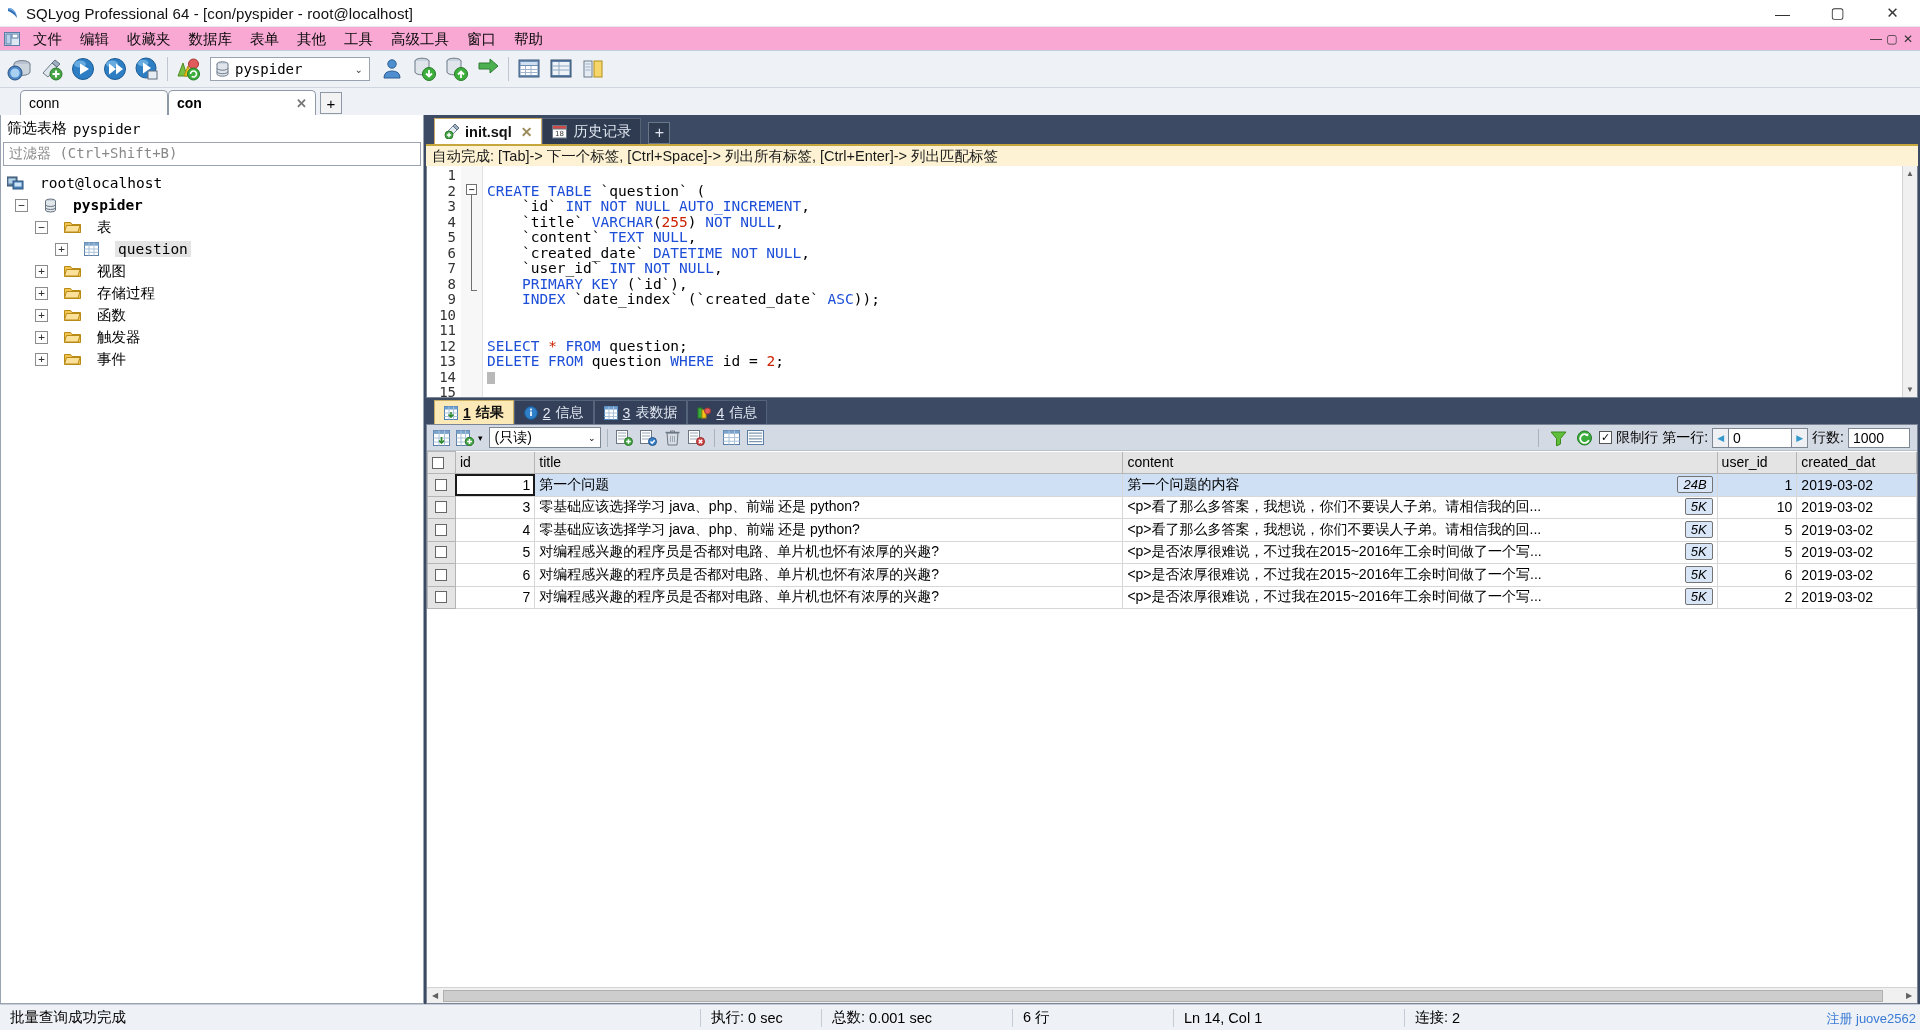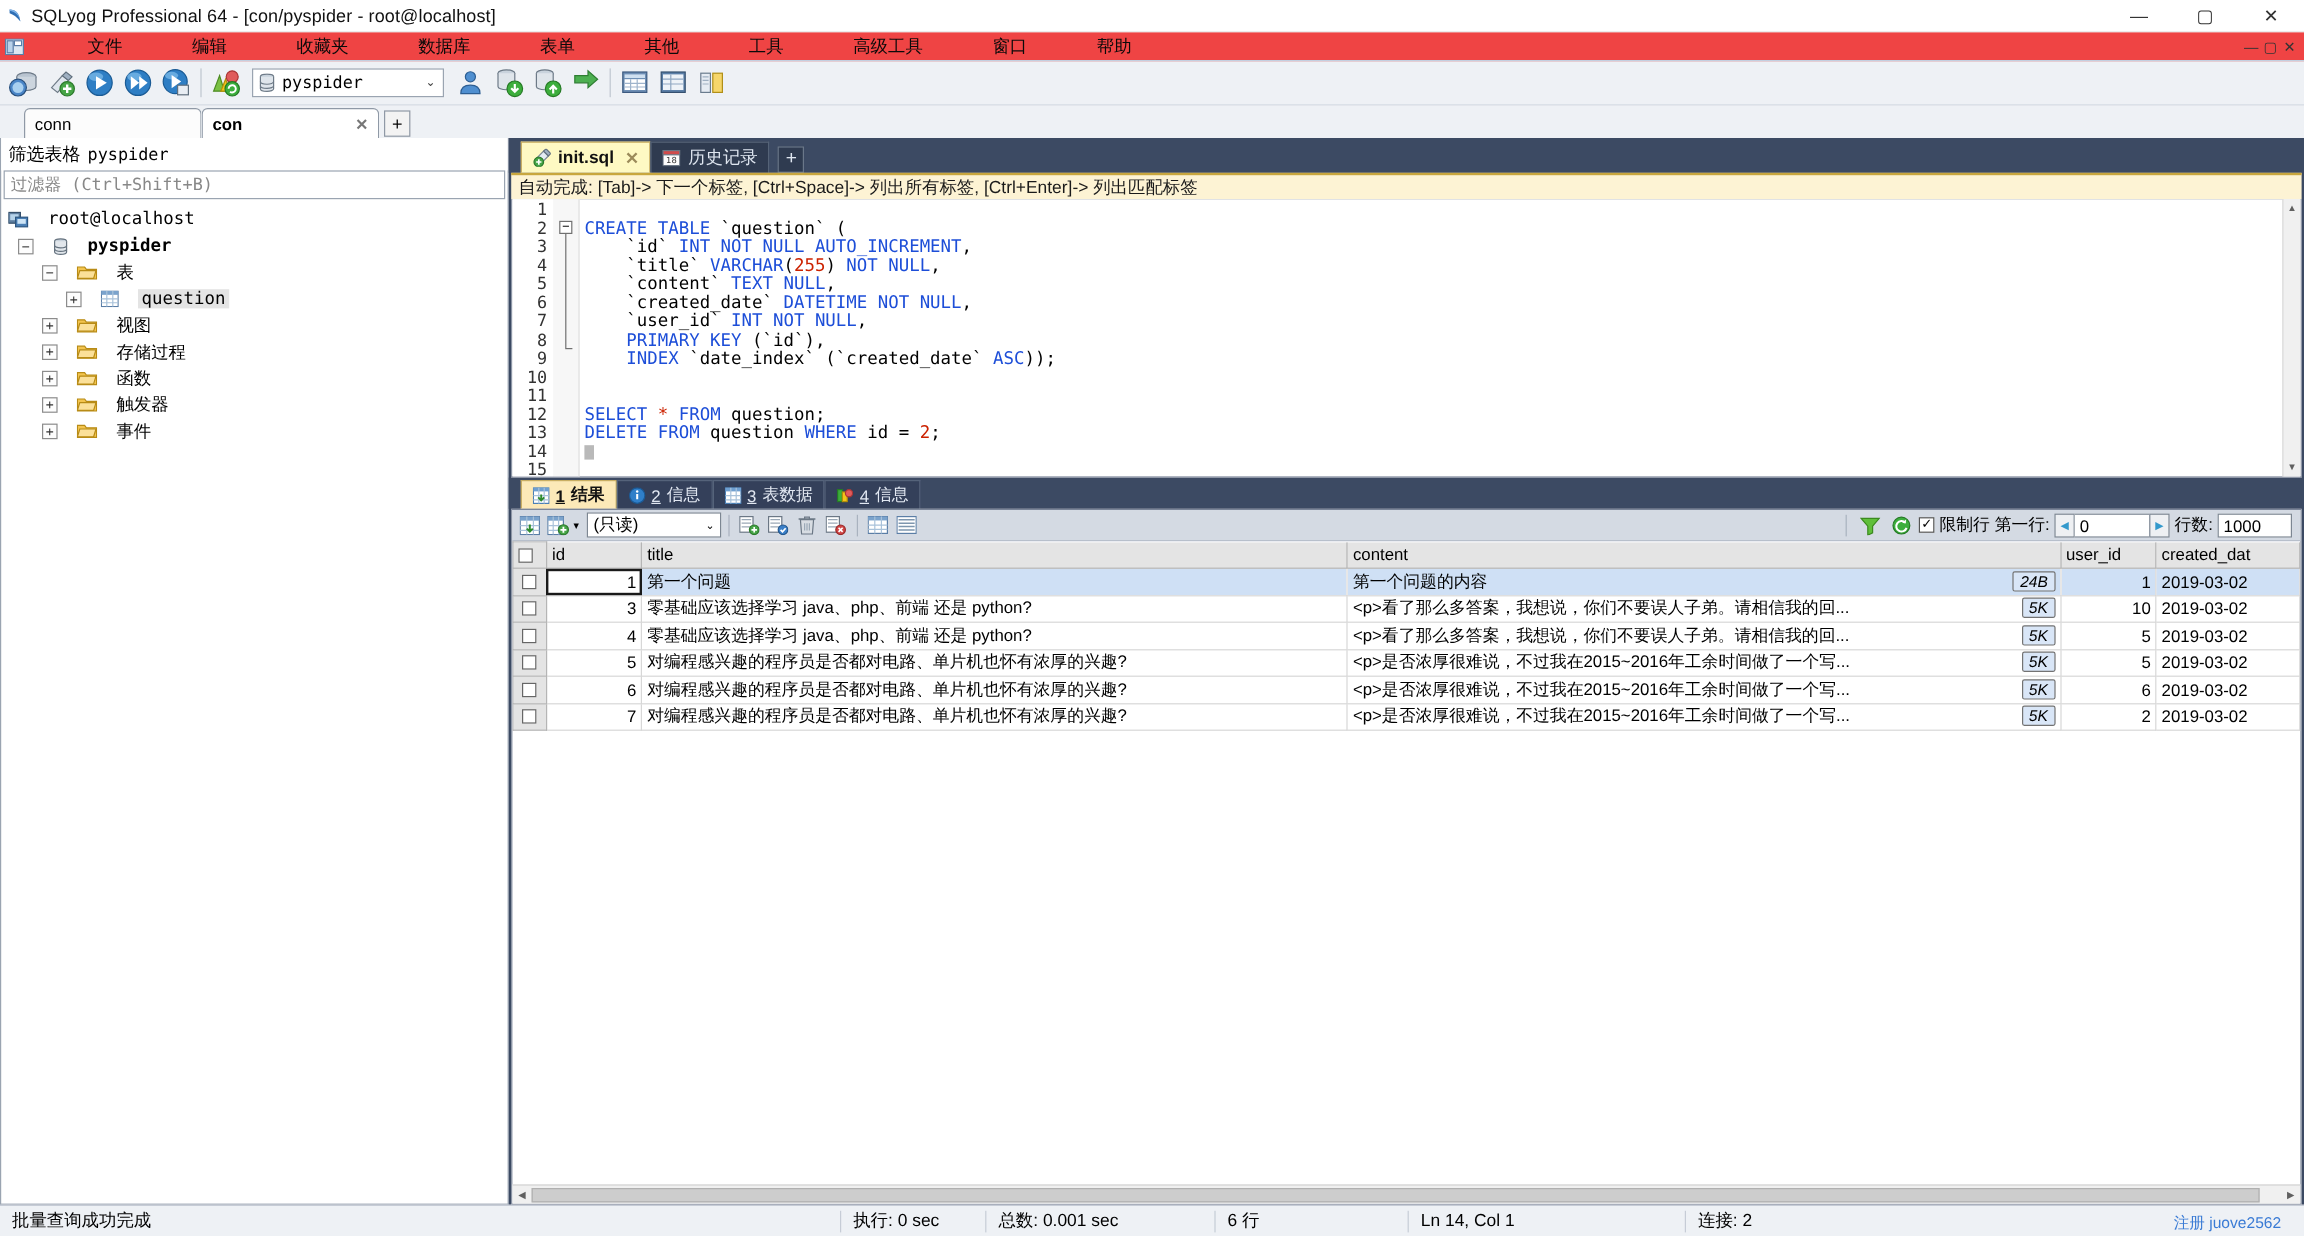--- a/index.html
+++ b/index.html
@@ -14,21 +14,21 @@
   .app { width:1920px; height:1030px; display:flex; flex-direction:column; background:#f0f0f0; }
 
   
   .titlebar { height:27px; background:#ffffff; display:flex; align-items:center; border-bottom:1px solid #e8e8e8; flex:none; }
   .titlebar .tb-icon { width:26px; height:27px; display:flex; align-items:center; justify-content:center; }
   .title-text { font-size:15px; color:#111; letter-spacing:0.1px; }
   .win-btns { margin-left:auto; display:flex; height:27px; }
   .win-btn { width:55px; height:27px; display:flex; align-items:center; justify-content:center; font-size:15px; color:#333; }
 
   
-  .menubar { height:24px; background:#ef4444; display:flex; align-items:center; border-bottom:1px solid #c3cfe0; flex:none; position:relative;gap:40px; }
+  .menubar { height:24px; background:#f9a8d4; display:flex; align-items:center; border-bottom:1px solid #c3cfe0; flex:none; position:relative; }
   .menu-sysicon { width:24px; height:24px; display:flex; align-items:center; justify-content:center; }
   .menu-item { padding:1px 9px; font-size:14.5px; color:#0a0a0a; line-height:22px; cursor:default; }
   .mdi-btns { margin-left:auto; display:flex; padding-right:4px; }
   .mdi-btn { width:16px; height:20px; display:flex; align-items:center; justify-content:center; font-size:12px; color:#333; }
 
   
   .toolbar { height:37px; background:#eef1f5; display:flex; align-items:center; padding:0 4px; gap:2px; border-bottom:1px solid #cfd6e0; flex:none; }
   .tbtn { width:30px; height:31px; display:flex; align-items:center; justify-content:center; border-radius:3px; }
   .tb-sep { width:1px; height:24px; background:#bfc6d0; margin:0 3px; }
   .db-combo { width:160px; height:24px; background:#fff; border:1px solid #9aa4b1; display:flex; align-items:center; padding:0 2px 0 4px; margin:0 5px; }
@@ -60,21 +60,21 @@
   .tlabel { margin-left:4px; }
   .mono { font-family:"DejaVu Sans Mono", monospace; }
   .bold { font-weight:bold; }
   .sel-chip { background:#e4e4e4; padding:0 3px; }
 
   
   .rightpane { flex:1; display:flex; flex-direction:column; min-width:0; background:#3c4a63; }
 
   .edtabs { height:29px; background:#3c4a63; display:flex; align-items:flex-end; padding-left:10px; flex:none; }
   .etab { height:26px; display:flex; align-items:center; padding:0 9px; font-size:14.5px; color:#dfe6f0; gap:6px; background:#2f3b50; border:1px solid #556377; border-bottom:none; }
-  .etab.sel { background:#fef9c3; color:#111; font-weight:bold; border-color:#c9ae63; }
+  .etab.sel { background:#ffffff; color:#111; font-weight:bold; border-color:#c9ae63; }
   .etab .x { color:#7b89a0; font-size:14px; margin-left:3px; }
   .etab.sel .x { color:#9b8a5a; }
   .etab-add { width:22px; height:22px; background:#2f3b50; border:1px solid #6a7789; color:#dfe6f0; display:flex; align-items:center;
               justify-content:center; font-size:16px; margin-left:7px; }
 
   .hintbar { height:22px; background:#fdf3d4; border-top:2px solid #c8a63e; display:flex; align-items:center; padding-left:6px;
              font-size:14.5px; color:#1a1a1a; flex:none; margin:0 2px; }
 
   .editor-wrap { flex:none; height:232px; background:#fff; display:flex; margin:0 2px; border:1px solid #7b8598; border-top:none; position:relative; }
   .gutter { width:34px; background:#fff; text-align:right; padding-right:5px; font-family:"DejaVu Sans Mono", monospace; font-size:14px; color:#333; padding-top:2px; flex:none; }
@@ -134,21 +134,21 @@
                font-size:14.5px; margin:0 2px; flex:none; position:relative; }
 
   
   .statusbar { height:26px; background:#eef1f5; border-top:1px solid #c6ccd6; display:flex; align-items:center; font-size:14.5px; flex:none; position:relative; }
   .sb-cell { padding:0 10px; height:26px; display:flex; align-items:center; }
   .sb-sep { width:1px; height:18px; background:#c6ccd6; }
 
   
   .ime { position:absolute; right:6px; bottom:3px; height:24px; display:flex; align-items:center; gap:7px; font-size:14px; }
   .ime .sogou { width:21px; height:21px; border-radius:4px; background:#e8453c; color:#fff; display:flex; align-items:center; justify-content:center; font-weight:bold; font-size:13px; }
-  .watermark { position:absolute; font-size:13px; color:#9aa6b4; right:19px; bottom:2px; }
+  .watermark { position:absolute; font-size:13px; color:#9aa6b4; right:4px; bottom:2px; }
   .wm-blue { color:#3a7bd5; }
   svg { display:block; }
 </style>
 </head>
 <body>
 
 <div class="app">
 
   <div class="titlebar">
     <span class="tb-icon">

